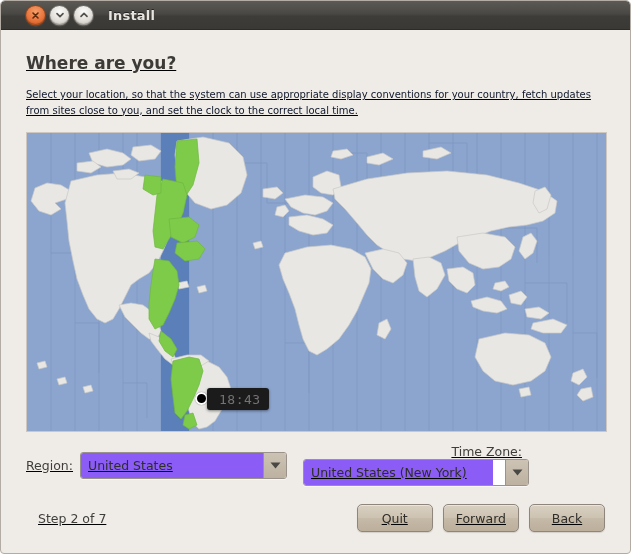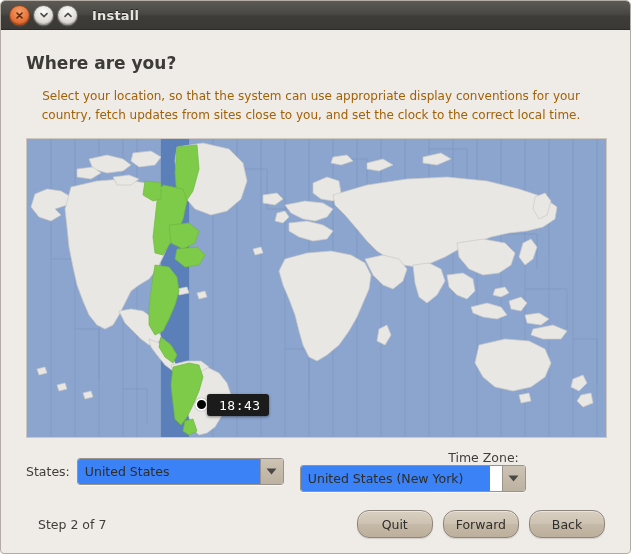--- a/index.html
+++ b/index.html
@@ -28,21 +28,21 @@
 
   
   #titlebar {
     position: relative;
     height: 29px;
     background: linear-gradient(to bottom, #5d5a55 0%, #4a4844 45%, #3e3c38 55%, #3b3935 100%);
     border-bottom: 1px solid #2c2b28;
     border-radius: 4px 4px 0 0;
     display: flex;
     align-items: center;
-    padding-left: 8px;
+    padding-left: 24px;
     box-sizing: border-box;
   }
   .winbtns {
     display: flex;
     gap: 3px;
     align-items: center;
   }
   .winbtn {
     width: 19px;
     height: 19px;
@@ -69,34 +69,34 @@
     margin-left: 14px;
     letter-spacing: 0.2px;
     text-shadow: 0 -1px 0 rgba(0,0,0,0.55);
   }
 
   
   #content {
     position: relative;
     padding: 0 25px;
     box-sizing: border-box;
+    text-decoration: underline;
   }
   #page-title {
     font-size: 17px;
     font-weight: bold;
     color: #3c3b37;
     margin: 23px 0 0 0;
   }
   #page-desc {
-    font-size: 12px;
-    color: #a16207;
+    font-size: 10px;
+    color: #0f172a;
     line-height: 1.55;
     margin: 14px 0 0 0;
     max-width: 570px;
-    text-align: center;
   }
 
   
   #map-frame {
     position: relative;
     margin-top: 14px;
     width: 581px;
     height: 300px;
     box-sizing: border-box;
     border: 1px solid #cdc7bf;
@@ -119,21 +119,21 @@
     display: flex;
     align-items: center;
     background: #1b1b1b;
     border-radius: 3px;
     padding: 0 8px 0 12px;
     box-shadow: 0 1px 3px rgba(0,0,0,0.45);
   }
   #time-tooltip-text {
     font-family: "DejaVu Sans Mono", "Liberation Mono", monospace;
     font-size: 13px;
-    color: #ffffff;
+    color: #737373;
     letter-spacing: 0.5px;
   }
   #map-marker {
     position: absolute;
     left: 168px;
     top: 259px;
     width: 13px;
     height: 13px;
     border-radius: 50%;
     background: #000000;
@@ -164,21 +164,21 @@
     overflow: hidden;
     box-shadow: 0 1px 0 rgba(255,255,255,0.6);
   }
   .combo-value {
     flex: 1;
     display: flex;
     align-items: center;
     padding: 0 7px;
     font-size: 12.5px;
     color: #2e2d2a;
-    background: #3b82f6;
+    background: #8b5cf6;
     white-space: nowrap;
     overflow: hidden;
   }
   .combo-arrow {
     width: 22px;
     display: flex;
     align-items: center;
     justify-content: center;
     background: linear-gradient(to bottom, #cdc3b4 0%, #bdb2a1 100%);
     border-left: 1px solid #9a938b;
@@ -208,21 +208,21 @@
   .btn {
     min-width: 76px;
     height: 28px;
     padding: 0 12px;
     box-sizing: border-box;
     font-size: 12.5px;
     color: #2f2e2b;
     background: linear-gradient(to bottom, #d8cfc1 0%, #cdc2b1 48%, #c4b8a6 52%, #bdb0 9d 100%);
     background: linear-gradient(to bottom, #d9d0c2 0%, #cec3b2 48%, #c5b9a7 52%, #bcaf9c 100%);
     border: 1px solid #8e867c;
-    border-radius: 12px;
+    border-radius: 5px;
     display: flex;
     align-items: center;
     justify-content: center;
     box-shadow: inset 0 1px 0 rgba(255,255,255,0.45), 0 1px 1px rgba(0,0,0,0.12);
     cursor: default;
     white-space: nowrap;
   }
 </style>
 </head>
 <body>
@@ -411,21 +411,21 @@
         </g>
       </svg>
 
       <div id="map-marker"></div>
       <div id="time-tooltip">
         <span id="time-tooltip-text">18:43</span>
       </div>
     </div>
 
     <div id="selector-row">
-      <span class="sel-label">States:</span>
+      <span class="sel-label">Region:</span>
       <div class="combo" id="region-combo">
         <div class="combo-value">United States</div>
         <div class="combo-arrow">
           <svg width="11" height="7" viewBox="0 0 11 7">
             <path d="M0.5 0.5 L10.5 0.5 L5.5 6.5 Z" fill="#4a4844"></path>
           </svg>
         </div>
       </div>
 
       <div id="tz-group" style="display:flex;align-items:flex-end;flex-direction:column;">

